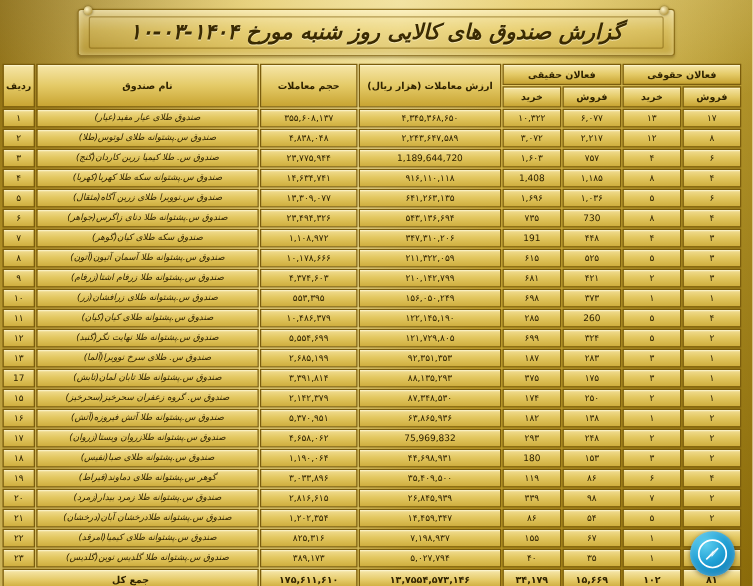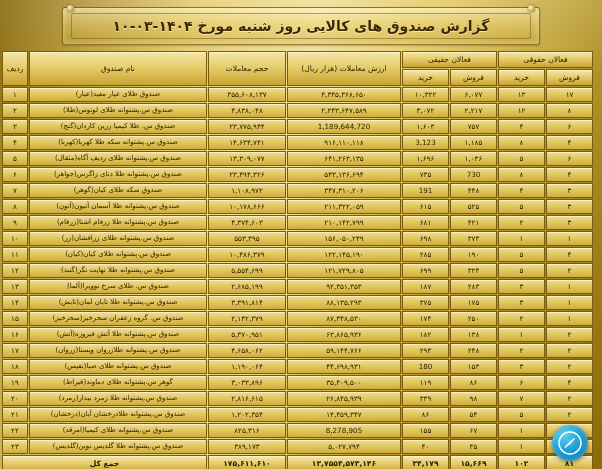--- a/index.html
+++ b/index.html
@@ -31,39 +31,40 @@
     box-shadow:0 0 2px rgba(70,52,2,.8);
   }
   .title-plaque:before{left:4px;top:-3px;}
   .title-plaque:after{right:4px;top:-3px;}
   .title-inner{
     position:absolute;left:8px;right:8px;top:5px;bottom:5px;
     border:1px solid rgba(125,95,12,.55);border-radius:2px;
   }
   .title-text{
     position:absolute;inset:0;display:flex;align-items:center;justify-content:center;
-    font-size:14px;font-weight:bold;color:#3a2a02;letter-spacing:.2px;
+    font-size:17px;font-weight:bold;color:#3a2a02;letter-spacing:.2px;
     text-shadow:0 1px 0 rgba(255,248,215,.65);
+    font-style:italic;
   }
   
   .table-area{position:absolute;left:8px;top:50px;width:586px;}
   table{border-collapse:separate;border-spacing:1px;width:586px;table-layout:fixed;}
   th,td{
     border:1px solid #7a5c0c;
     background:linear-gradient(180deg,#f2de95 0%,#e3c862 45%,#cfae3e 100%);
     color:#2f2201;text-align:center;vertical-align:middle;
     font-size:7.2px;line-height:1.05;padding:0;height:13px;
     box-shadow:inset 0 1px 0 rgba(255,252,225,.6);
     white-space:nowrap;overflow:hidden;
   }
   th{
-    font-weight:normal;font-size:7.6px;height:15px;
+    font-weight:bold;font-size:7.6px;height:15px;
     background:linear-gradient(180deg,#f6e6a8 0%,#e4ca67 50%,#c8a432 100%);
   }
-  td.fund{font-size:7px;padding:0 3px;}
+  td.fund{font-size:7px;padding:0 3px;font-style:italic;}
   td.num{font-size:7.2px;}
   tr.total td{
     font-weight:bold;height:15px;font-size:7.6px;
     background:linear-gradient(180deg,#f7e8ad 0%,#e6cc6b 50%,#caa634 100%);
   }
   .c-radif{width:26px;}
   .c-name{width:178px;}
   .c-vol{width:78px;}
   .c-val{width:114px;}
   .c-q{width:47px;}
@@ -144,34 +145,34 @@
           <td class="num">۱,۶۰۳</td>
           <td class="num">1,189,644,720</td>
           <td class="num">۲۳,۷۷۵,۹۴۴</td>
           <td class="fund">صندوق س. طلا کیمیا زرین کاردان(گنج)</td>
           <td class="num">۳</td>
         </tr>
         <tr>
           <td class="num">۴</td>
           <td class="num">۸</td>
           <td class="num">۱,۱۸۵</td>
-          <td class="num">3,123</td>
+          <td class="num">1,408</td>
           <td class="num">۹۱۶,۱۱۰,۱۱۸</td>
           <td class="num">۱۴,۶۳۴,۷۴۱</td>
           <td class="fund">صندوق س.پشتوانه سکه طلا کهربا(کهربا)</td>
           <td class="num">۴</td>
         </tr>
         <tr>
           <td class="num">۶</td>
           <td class="num">۵</td>
           <td class="num">۱,۰۳۶</td>
           <td class="num">۱,۶۹۶</td>
           <td class="num">۶۴۱,۲۶۳,۱۳۵</td>
           <td class="num">۱۳,۳۰۹,۰۷۷</td>
-          <td class="fund">صندوق س.پشتوانه طلای ردیف آگاه(مثقال)</td>
+          <td class="fund">صندوق س.نوویرا طلای زرین آگاه(مثقال)</td>
           <td class="num">۵</td>
         </tr>
         <tr>
           <td class="num">۴</td>
           <td class="num">۸</td>
           <td class="num">730</td>
           <td class="num">۷۳۵</td>
           <td class="num">۵۴۳,۱۳۶,۶۹۴</td>
           <td class="num">۲۳,۴۹۴,۳۲۶</td>
           <td class="fund">صندوق س.پشتوانه طلا دنای زاگرس(جواهر)</td>
@@ -213,21 +214,21 @@
           <td class="num">۳۷۳</td>
           <td class="num">۶۹۸</td>
           <td class="num">۱۵۶,۰۵۰,۲۴۹</td>
           <td class="num">۵۵۳,۳۹۵</td>
           <td class="fund">صندوق س.پشتوانه طلای زرافشان(زر)</td>
           <td class="num">۱۰</td>
         </tr>
         <tr>
           <td class="num">۴</td>
           <td class="num">۵</td>
-          <td class="num">۱۹۰</td>
+          <td class="num">260</td>
           <td class="num">۲۸۵</td>
           <td class="num">۱۲۲,۱۴۵,۱۹۰</td>
           <td class="num">۱۰,۴۸۶,۳۷۹</td>
           <td class="fund">صندوق س.پشتوانه طلای کیان(کیان)</td>
           <td class="num">۱۱</td>
         </tr>
         <tr>
           <td class="num">۲</td>
           <td class="num">۵</td>
           <td class="num">۳۲۴</td>
@@ -248,21 +249,21 @@
           <td class="num">۱۳</td>
         </tr>
         <tr>
           <td class="num">۱</td>
           <td class="num">۳</td>
           <td class="num">۱۷۵</td>
           <td class="num">۳۷۵</td>
           <td class="num">۸۸,۱۳۵,۲۹۳</td>
           <td class="num">۳,۳۹۱,۸۱۴</td>
           <td class="fund">صندوق س.پشتوانه طلا تابان لمان(تابش)</td>
-          <td class="num">۱۴</td>
+          <td class="num">17</td>
         </tr>
         <tr>
           <td class="num">۱</td>
           <td class="num">۲</td>
           <td class="num">۲۵۰</td>
           <td class="num">۱۷۴</td>
           <td class="num">۸۷,۳۴۸,۵۳۰</td>
           <td class="num">۲,۱۴۲,۳۷۹</td>
           <td class="fund">صندوق س. گروه زعفران سحرخیز(سحرخیز)</td>
           <td class="num">۱۵</td>
@@ -275,21 +276,21 @@
           <td class="num">۶۳,۸۶۵,۹۳۶</td>
           <td class="num">۵,۳۷۰,۹۵۱</td>
           <td class="fund">صندوق س.پشتوانه طلا آتش فیروزه(آتش)</td>
           <td class="num">۱۶</td>
         </tr>
         <tr>
           <td class="num">۲</td>
           <td class="num">۲</td>
           <td class="num">۲۴۸</td>
           <td class="num">۲۹۳</td>
-          <td class="num">۵۹,۱۴۴,۷۶۶</td>
+          <td class="num">75,969,832</td>
           <td class="num">۴,۶۵۸,۰۶۲</td>
           <td class="fund">صندوق س.پشتوانه طلازروان ویستا(زروان)</td>
           <td class="num">۱۷</td>
         </tr>
         <tr>
           <td class="num">۲</td>
           <td class="num">۳</td>
           <td class="num">۱۵۳</td>
           <td class="num">180</td>
           <td class="num">۴۴,۶۹۸,۹۳۱</td>
@@ -325,21 +326,21 @@
           <td class="num">۱۴,۴۵۹,۳۴۷</td>
           <td class="num">۱,۲۰۲,۳۵۴</td>
           <td class="fund">صندوق س.پشتوانه طلادرخشان آبان(درخشان)</td>
           <td class="num">۲۱</td>
         </tr>
         <tr>
           <td class="num">۱</td>
           <td class="num">۱</td>
           <td class="num">۶۷</td>
           <td class="num">۱۵۵</td>
-          <td class="num">8,278,905</td>
+          <td class="num">۷,۱۹۸,۹۳۷</td>
           <td class="num">۸۲۵,۳۱۶</td>
           <td class="fund">صندوق س.پشتوانه طلای کیمیا(امرقد)</td>
           <td class="num">۲۲</td>
         </tr>
         <tr>
           <td class="num">۱</td>
           <td class="num">۱</td>
           <td class="num">۳۵</td>
           <td class="num">۴۰</td>
           <td class="num">۵,۰۲۷,۷۹۴</td>

